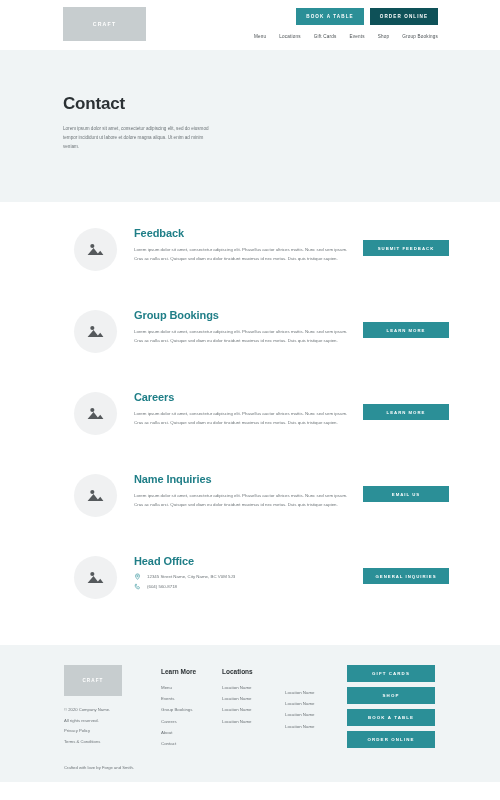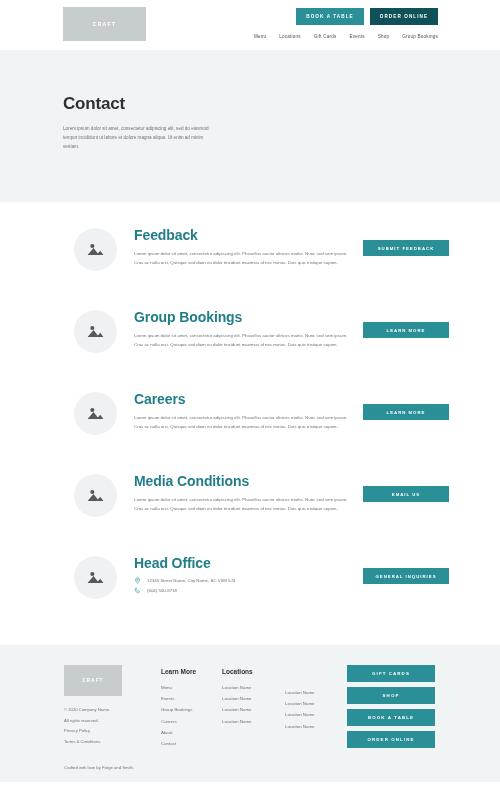--- a/index.html
+++ b/index.html
@@ -42,21 +42,21 @@
   .blocks { padding:24px 0 0 0; background:#fff; }
   .block { display:flex; align-items:flex-start; padding:0 0 0 74px; height:82px; }
   .avatar {
     width:43px; height:43px; border-radius:50%; background:#f0f1f2;
     display:flex; align-items:center; justify-content:center; flex:0 0 auto;
     margin-top:2px;
   }
   .avatar svg { width:19px; height:19px; display:block; }
   .block-body { margin-left:17px; width:216px; padding-top:1px; }
   .block-body h2 {
-    font-size:14px; font-weight:700; color:#1f7e87; letter-spacing:-.1px;
+    font-size:11px; font-weight:700; color:#1f7e87; letter-spacing:-.1px;
     margin-bottom:6px;
   }
   .block-body p { font-size:4.4px; line-height:2.05; color:#6d7478; }
   .block-cta { margin-left:13px; padding-top:14px; }
   .btn-cta {
     background:#2b8f97; width:86px; height:16px; display:flex;
     align-items:center; justify-content:center; font-size:4.3px;
     letter-spacing:1px; font-weight:700; color:#fff; text-transform:uppercase;
     white-space:nowrap;
   }
@@ -182,21 +182,21 @@
     </div>
 
     <div class="block">
       <div class="avatar">
         <svg viewBox="0 0 24 24" fill="#55595c">
             <circle cx="8" cy="7.5" r="2.6"></circle>
             <path d="M2 19 L9.5 10 L15 17 L18 13.5 L22 19 Z"></path>
           </svg>
       </div>
       <div class="block-body">
-        <h2>Media Conditions</h2>
+        <h2>Name Inquiries</h2>
         <p>Lorem ipsum dolor sit amet, consectetur adipiscing elit. Phasellus auctor ultrices mattis. Nunc sed sem ipsum. Cras ac nulla orci. Quisque sed diam eu dolor tincidunt maximus id nec metus. Duis quis tristique sapien.</p>
       </div>
       <div class="block-cta">
         <div class="btn-cta">
           <span>Email Us</span>
         </div>
       </div>
     </div>
 
     <div class="block">

